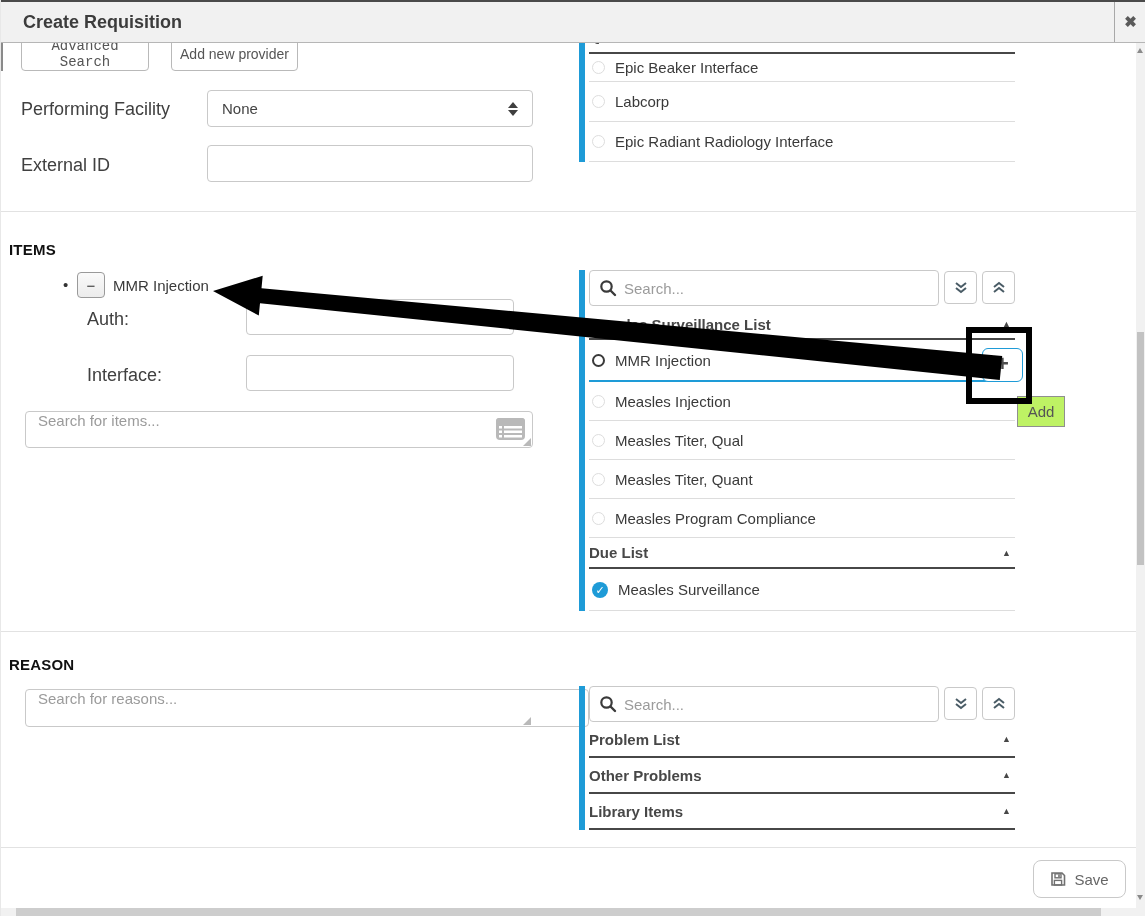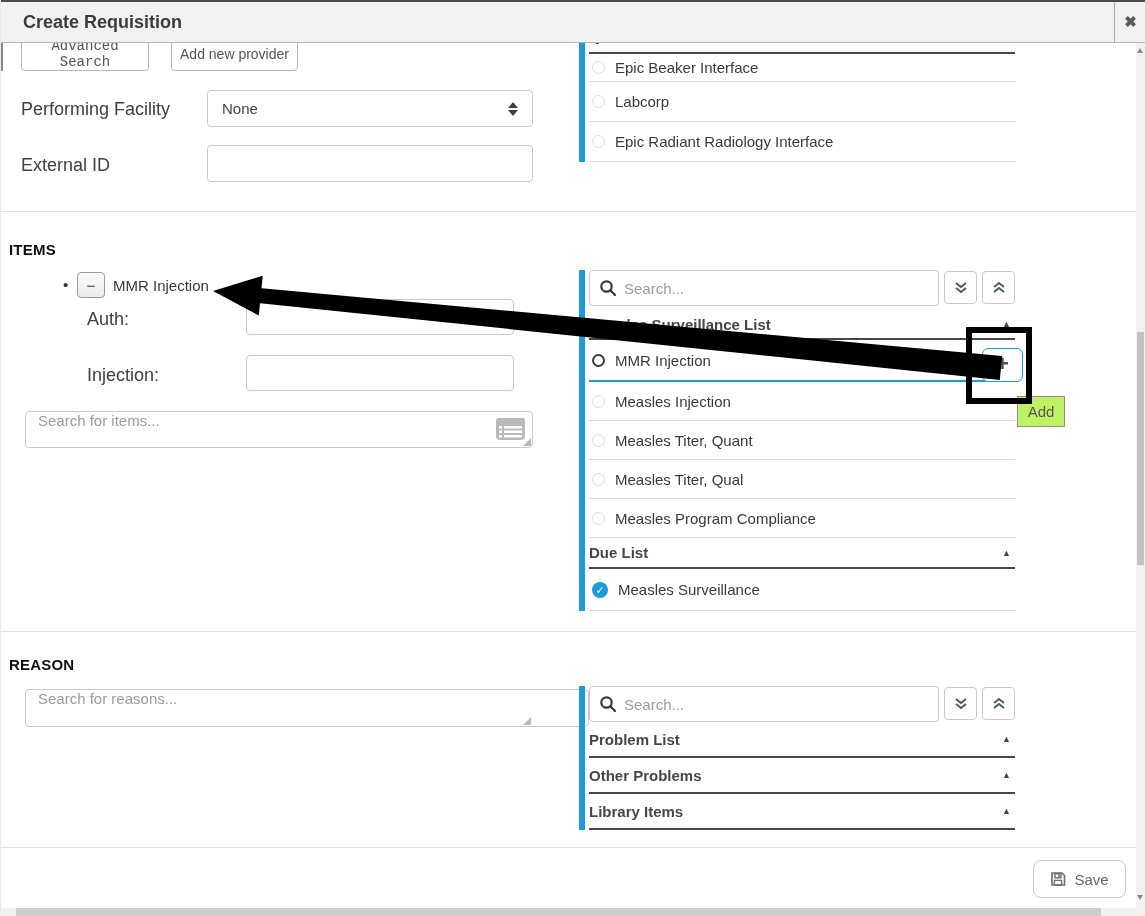--- a/index.html
+++ b/index.html
@@ -148,21 +148,21 @@
 
   <div class="section-title abs" style="left:8px; top:241px;">ITEMS</div>
 
   <span class="abs" style="left:62px; top:276px; font-size:15px; color:#333;">•</span>
   <button class="btn abs" id="minus-btn">−</button>
   <span class="abs" style="left:112px; top:277px; font-size:15px;">MMR Injection</span>
 
   <div class="field-label abs" style="left:86px; top:309px;">Auth:</div>
   <input class="tb abs" style="left: 245px; top: 299px; width: 268px; height: 36px;" value="">
 
-  <div class="field-label abs" style="left:86px; top:365px;">Injection:</div>
+  <div class="field-label abs" style="left:86px; top:365px;">Interface:</div>
   <input class="tb abs" style="left: 245px; top: 355px; width: 268px; height: 36px;" value="">
 
   <div class="abs" style="left:24px; top:411px; width:508px; height:37px;">
     <textarea class="tb" style="width: 508px; height: 37px;" placeholder="Search for items..."></textarea>
     <span id="items-search-icon-btn">
       <svg width="31" height="24" viewBox="0 0 31 24">
         <rect x="1" y="1" width="29" height="22" rx="4" fill="#b9b9b9"></rect>
         <rect x="1" y="1" width="29" height="6" rx="3" fill="#b9b9b9"></rect>
         <rect x="4" y="9" width="3" height="2.5" fill="#fff"></rect>
           <rect x="9" y="9" width="18" height="2.5" fill="#fff"></rect>
@@ -207,25 +207,25 @@
       <div class="lrow active">
         <span class="radio"></span>
         <span>MMR Injection</span>
       </div>
       <div class="lrow">
         <span class="radio"></span>
         <span>Measles Injection</span>
       </div>
       <div class="lrow">
         <span class="radio"></span>
+        <span>Measles Titer, Qual</span>
+      </div>
+      <div class="lrow">
+        <span class="radio"></span>
         <span>Measles Titer, Quant</span>
-      </div>
-      <div class="lrow">
-        <span class="radio"></span>
-        <span>Measles Titer, Qual</span>
       </div>
       <div class="lrow">
         <span class="radio"></span>
         <span>Measles Program Compliance</span>
       </div>
       <div class="group-header" style="height:31px;">
         <span>Due List</span>
         <span class="collapse-tri">▲</span>
       </div>
       <div class="lrow checked">

